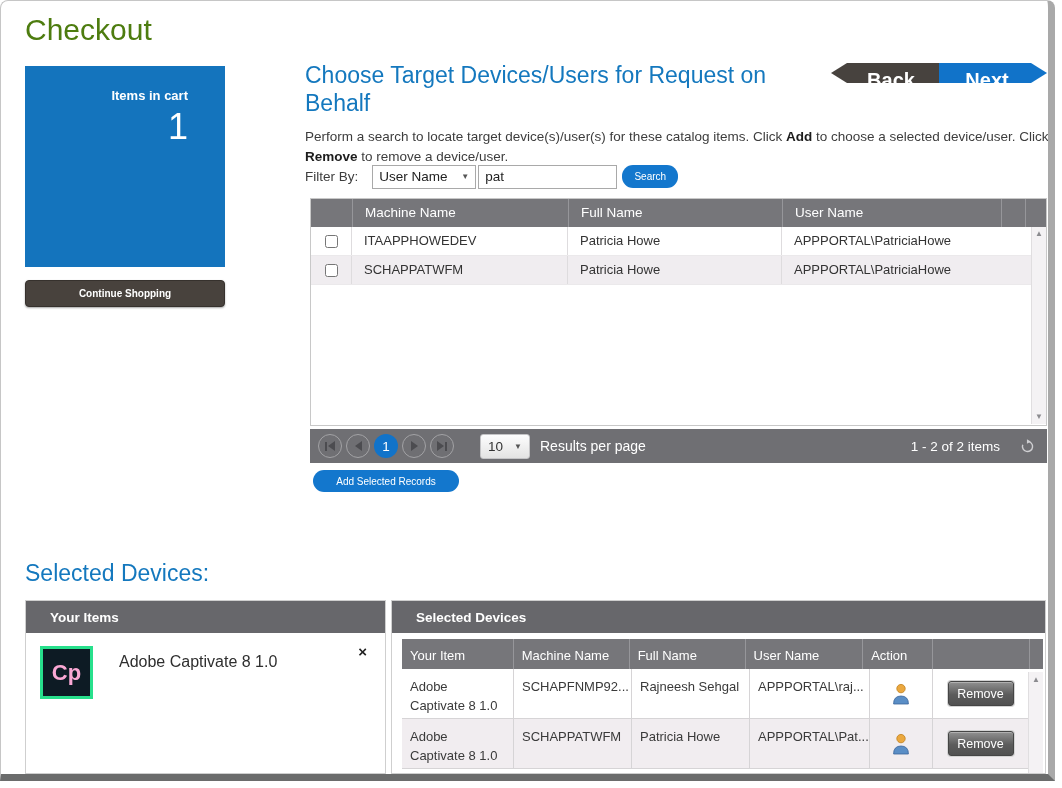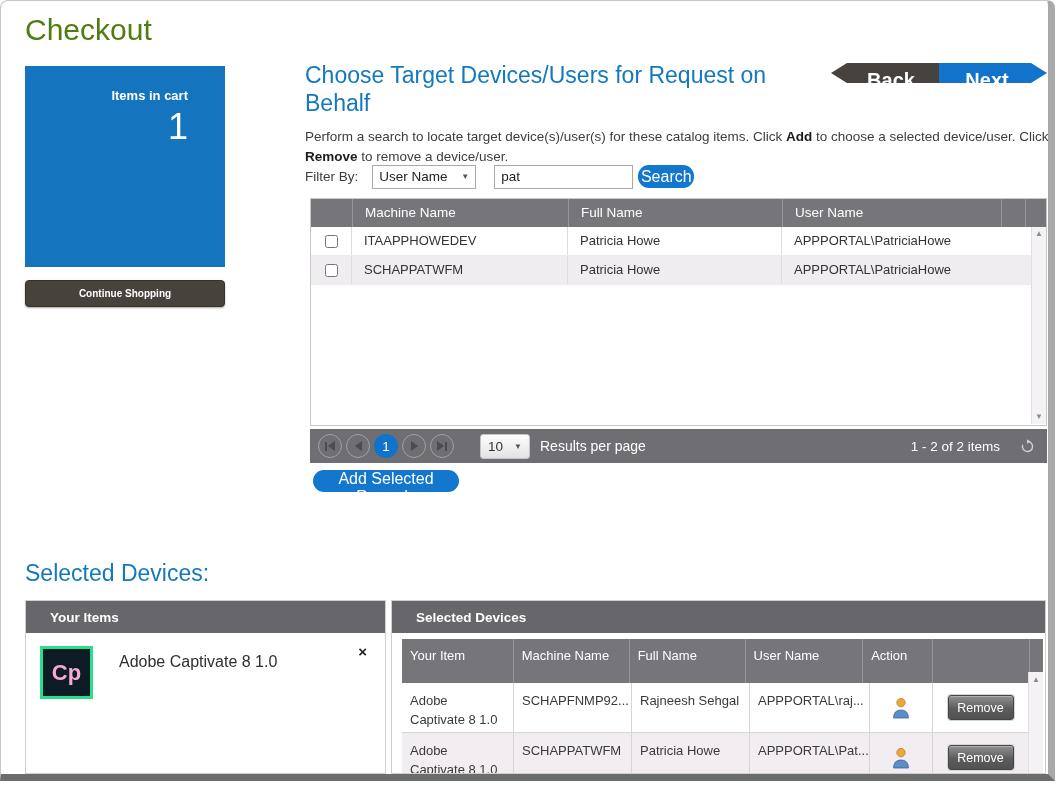--- a/index.html
+++ b/index.html
@@ -28,22 +28,22 @@
   .next-btn { left:938px; background:#1173c9; clip-path:polygon(0 0,calc(100% - 16px) 0,100% 50%,calc(100% - 16px) 100%,0 100%); padding-right:12px; }
 
   .desc { left:304px; top:126px; width:750px; font-size:13.5px; color:#3d3d3d; line-height:1.5; }
   .desc b { color:#1c1c1c; }
 
   .filter-row { left:304px; top:163px; display:flex; align-items:center; height:25px; }
   .filter-label { font-size:13.5px; color:#3d3d3d; margin-right:14px; }
   .field-select { width:104px; height:24px; border:1px solid #a9a9a9; background:#fff; display:flex;
                   align-items:center; padding:0 6px; font-size:13.5px; color:#222; cursor:pointer; }
   .field-select .dd-arrow { margin-left:auto; font-size:8px; color:#555; }
-  .query-input { margin-left:18px; width:139px; height:24px; border:1px solid #a9a9a9; padding:0 6px; font-size:13.5px; color:#222; }
-  .pill-btn { background:#1377cd; color:#fff; border:none; border-radius:11px; font-size:16px; cursor:pointer; }
+  .query-input { margin-left:2px; width:139px; height:24px; border:1px solid #a9a9a9; padding:0 6px; font-size:13.5px; color:#222; }
+  .pill-btn { background:#1377cd; color:#fff; border:none; border-radius:11px; font-size:10px; cursor:pointer; }
   .search-btn { margin-left:5px; width:56px; height:23px; }
 
   .results-table { left:309px; top:197px; width:737px; height:228px; border:1px solid #c8c8c8; background:#fff; }
   .rt-header { display:flex; height:28px; background:#76767a; }
   .rt-header .hcell { color:#fff; font-size:13.5px; line-height:28px; padding-left:12px; border-left:1px solid #96969a; overflow:hidden; white-space:nowrap; }
   .rt-header .hcell:first-child { border-left:none; }
   .hc-cb{width:41px;} .hc-machine{width:216px;} .hc-full{width:214px;} .hc-user{width:219px;} .hc-empty{width:24px;} .hc-corner{width:21px;}
   .rt-body { position:relative; height:197px; }
   .rt-row { display:flex; height:29px; align-items:flex-start; width:720px; border-bottom:1px solid #ebe9eb; }
   .rt-row.alt { background:#f0edf0; }
@@ -79,21 +79,21 @@
   .right-panel { left:390px; top:599px; width:655px; bottom:0; }
   .panel-header { height:32px; background:#67676b; color:#fff; font-size:13.5px; font-weight:bold;
                   display:flex; align-items:center; padding-left:24px; }
   .cart-item { position:relative; display:flex; padding:13px 14px; }
   .cp-icon { width:53px; height:53px; background:#0d1b24; border:3px solid #27e08c; color:#f9a8d4;
              display:flex; align-items:center; justify-content:center; font-size:22px; font-weight:bold; }
   .item-name { margin-left:26px; margin-top:7px; font-size:16px; color:#2f2f2f; }
   .item-close { position:absolute; right:18px; top:10px; font-size:15px; font-weight:bold; color:#222; cursor:pointer; }
 
   .sd-table { position:absolute; left:10px; top:38px; width:641px; bottom:-2px; }
-  .sd-header { display:flex; height:44px; background:#76767a;gap:16px; }
+  .sd-header { display:flex; height:30px; background:#76767a;gap:16px; }
   .sd-header .hcell { color:#fff; font-size:13px; line-height:33px; padding-left:8px; border-left:1px solid #96969a; overflow:hidden; white-space:nowrap; }
   .sd-header .hcell:first-child { border-left:none; }
   .sc-item{width:112px;} .sc-machine{width:118px;} .sc-full{width:118px;} .sc-user{width:120px;} .sc-action{width:63px;} .sc-remove{width:95px;} .sc-corner{width:15px;}
   .sd-row { display:flex; width:626px; height:50px; border-bottom:1px solid #d6d4d6; background:#fff; }
   .sd-row.alt { background:#f1edf0; }
   .sd-row .cell { font-size:13px; color:#3a3a3a; padding:9px 8px 0 8px; border-right:1px solid #d6d4d6; line-height:1.45; overflow:hidden; }
   .sd-row .cell:last-child { border-right:none; }
   .s-item{width:112px;} .s-machine{width:118px; white-space:nowrap;} .s-full{width:118px; white-space:nowrap;} .s-user{width:120px; white-space:nowrap;}
   .s-action{width:63px; display:flex; align-items:center; justify-content:center; padding:0 !important;}
   .s-remove{width:95px; display:flex; align-items:center; justify-content:center; padding:0 !important;}

